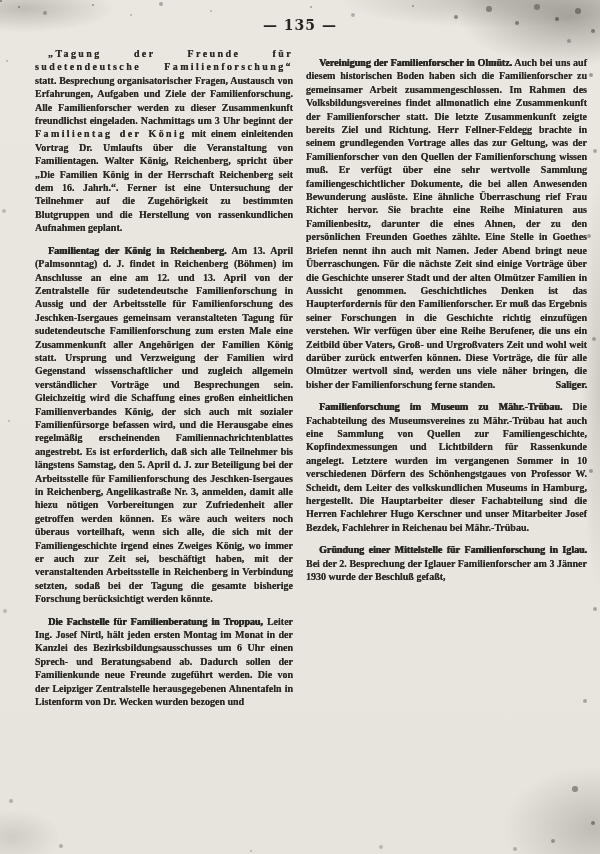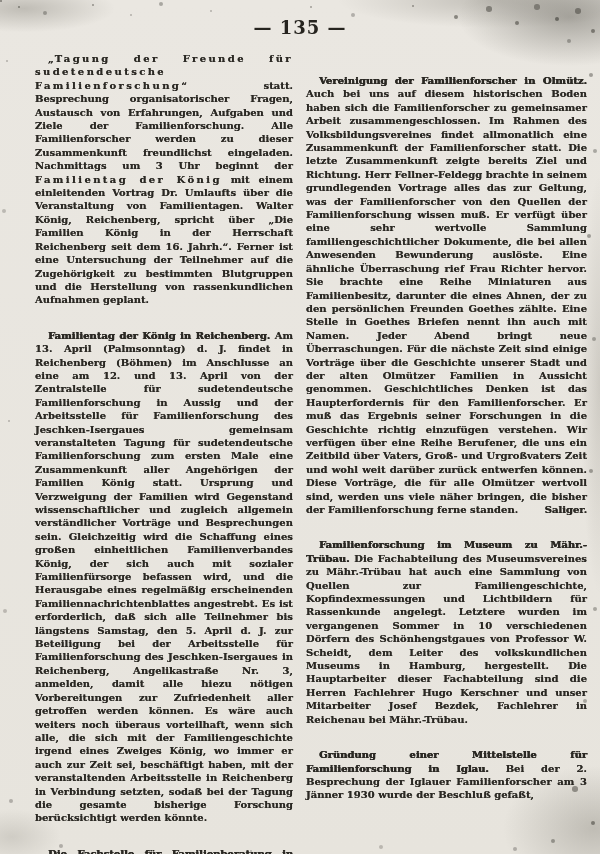--- a/index.html
+++ b/index.html
@@ -33,33 +33,33 @@
       593px 338px 0 1px rgba(50,48,42,.35), 590px 470px 0 1px rgba(50,48,42,.4),
       594px 608px 0 1px rgba(50,48,42,.35), 584px 700px 0 1px rgba(50,48,42,.35),
       574px 788px 0 2px rgba(50,48,42,.45), 592px 822px 0 1px rgba(50,48,42,.5),
       552px 840px 0 1px rgba(50,48,42,.4), 514px 848px 0 1px rgba(50,48,42,.3),
       6px 60px 0 0 rgba(50,48,42,.3), 3px 210px 0 1px rgba(50,48,42,.25),
       8px 420px 0 0 rgba(50,48,42,.3), 4px 610px 0 1px rgba(50,48,42,.25),
       10px 800px 0 1px rgba(50,48,42,.3), 60px 845px 0 1px rgba(50,48,42,.3),
       250px 850px 0 0 rgba(50,48,42,.3), 380px 846px 0 1px rgba(50,48,42,.25);
   }
   .pagenum{
-    text-align:center;margin-top:17px;font-size:18px;font-weight:700;
+    text-align:center;margin-top:17px;font-size:14px;font-weight:700;
     letter-spacing:1px;color:#26241f;
   }
   .columns{
     display:flex;gap:13px;padding:14px 13px 0 35px;box-sizing:border-box;
   }
   .col{text-align:justify;font-size:10px;line-height:13.4px;font-weight:700;
     text-shadow:0 0 .35px rgba(43,41,36,.85);}
   .col-left{width:258px;flex:0 0 258px;}
   .col-right{flex:1;min-width:0;}
-  p{margin:0;text-indent:13px;}
+  p{margin:0;text-indent:13px;font-family:Liberation Serif, serif;}
   p.cont{text-indent:0;}
-  p.sect{margin-top:22px;}
+  p.sect{margin-top:9px;}
   .head{text-shadow:.45px 0 0 currentColor, 0 0 .35px rgba(43,41,36,.9);}
   .spaced{letter-spacing:2.4px;}
   .sig{float:right;text-shadow:.45px 0 0 currentColor;}
 </style>
 </head>
 <body>
 
 <div class="specks"></div>
 
 <div class="pagenum">— 135 —</div>

